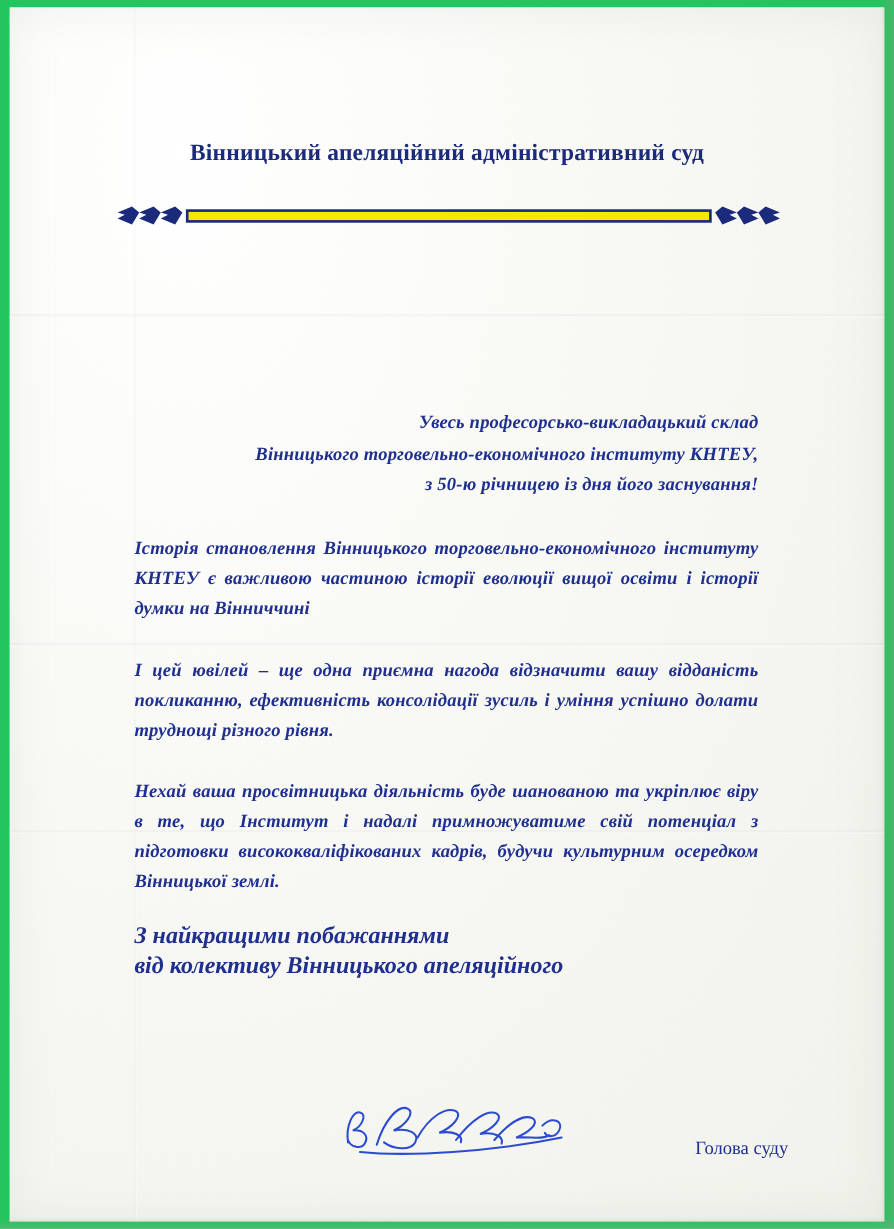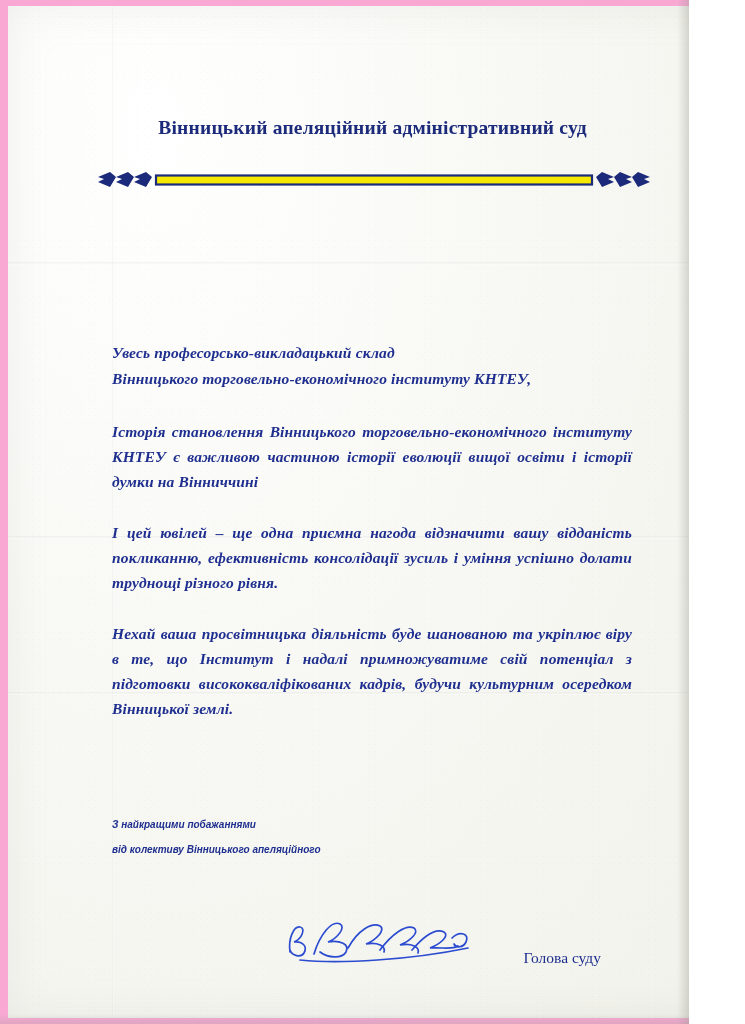--- a/index.html
+++ b/index.html
@@ -9,23 +9,23 @@
   body {
     width: 745px;
     height: 1024px;
     background: #ffffff;
     font-family: "Liberation Serif", serif;
     overflow: hidden;
   }
 
   .page {
     position: relative;
-    width: 689px;
+    width: 745px;
     height: 1024px;
-    background: #f9a8d4;
+    background: #22c55e;
     overflow: hidden;
   }
 
   
   .sheet {
     position: absolute;
     left: 8px;
     top: 6px;
     width: 729px;
     height: 1012px;
@@ -95,45 +95,45 @@
     width: 520px;
     color: #1f2f8f;
     font-family: "Liberation Serif", serif;
     font-style: italic;
     font-size: 15.5px;
     line-height: 25px;
     letter-spacing: 0.15px;
   }
 
   .salutation {
-    text-align: left;
+    text-align: right;
     font-weight: bold;
     margin: 0 0 28px 0;
     line-height: 25.5px;
   }
   .salutation div { white-space: nowrap; }
 
   .para {
     margin: 0 0 26px 0;
     text-align: justify;
     text-justify: inter-word;
     font-weight: bold;
   }
   .para:last-child { margin-bottom: 0; }
 
   .closing {
     position: absolute;
     left: 112px;
-    top: 812px;
+    top: 768px;
     width: 430px;
     color: #1f2f8f;
-    font-family: Liberation Sans, sans-serif;
+    font-family: Liberation Serif, serif;
     font-style: italic;
     font-weight: bold;
-    font-size: 10px;
+    font-size: 20px;
     line-height: 25px;
   }
   .closing div { white-space: nowrap; }
 
   .signature-block {
     position: absolute;
     right: 88px;
     top: 922px;
     width: 220px;
     text-align: right;
@@ -197,20 +197,21 @@
       </g>
 
       <rect x="60" y="7.5" width="436" height="9" fill="#f7e800" stroke="#1b2a7a" stroke-width="2.2"></rect>
     </svg>
   </div>
 
   <div class="body-text">
     <div class="salutation">
       <div>Увесь професорсько-викладацький склад</div>
       <div>Вінницького торговельно-економічного інституту КНТЕУ,</div>
+      <div>з 50-ю річницею із дня його заснування!</div>
     </div>
 
     <p class="para">Історія становлення Вінницького торговельно-економічного інституту КНТЕУ є важливою частиною історії еволюції вищої освіти і історії думки на Вінниччині</p>
     <p class="para">І цей ювілей – ще одна приємна нагода відзначити вашу відданість покликанню, ефективність консолідації зусиль і уміння успішно долати труднощі різного рівня.</p>
     <p class="para">Нехай ваша просвітницька діяльність буде шанованою та укріплює віру в те, що Інститут і надалі примножуватиме свій потенціал з підготовки висококваліфікованих кадрів, будучи культурним осередком Вінницької землі.</p>
   </div>
 
   <div class="closing">
     <div>З найкращими побажаннями</div>
     <div>від колективу Вінницького апеляційного</div>

